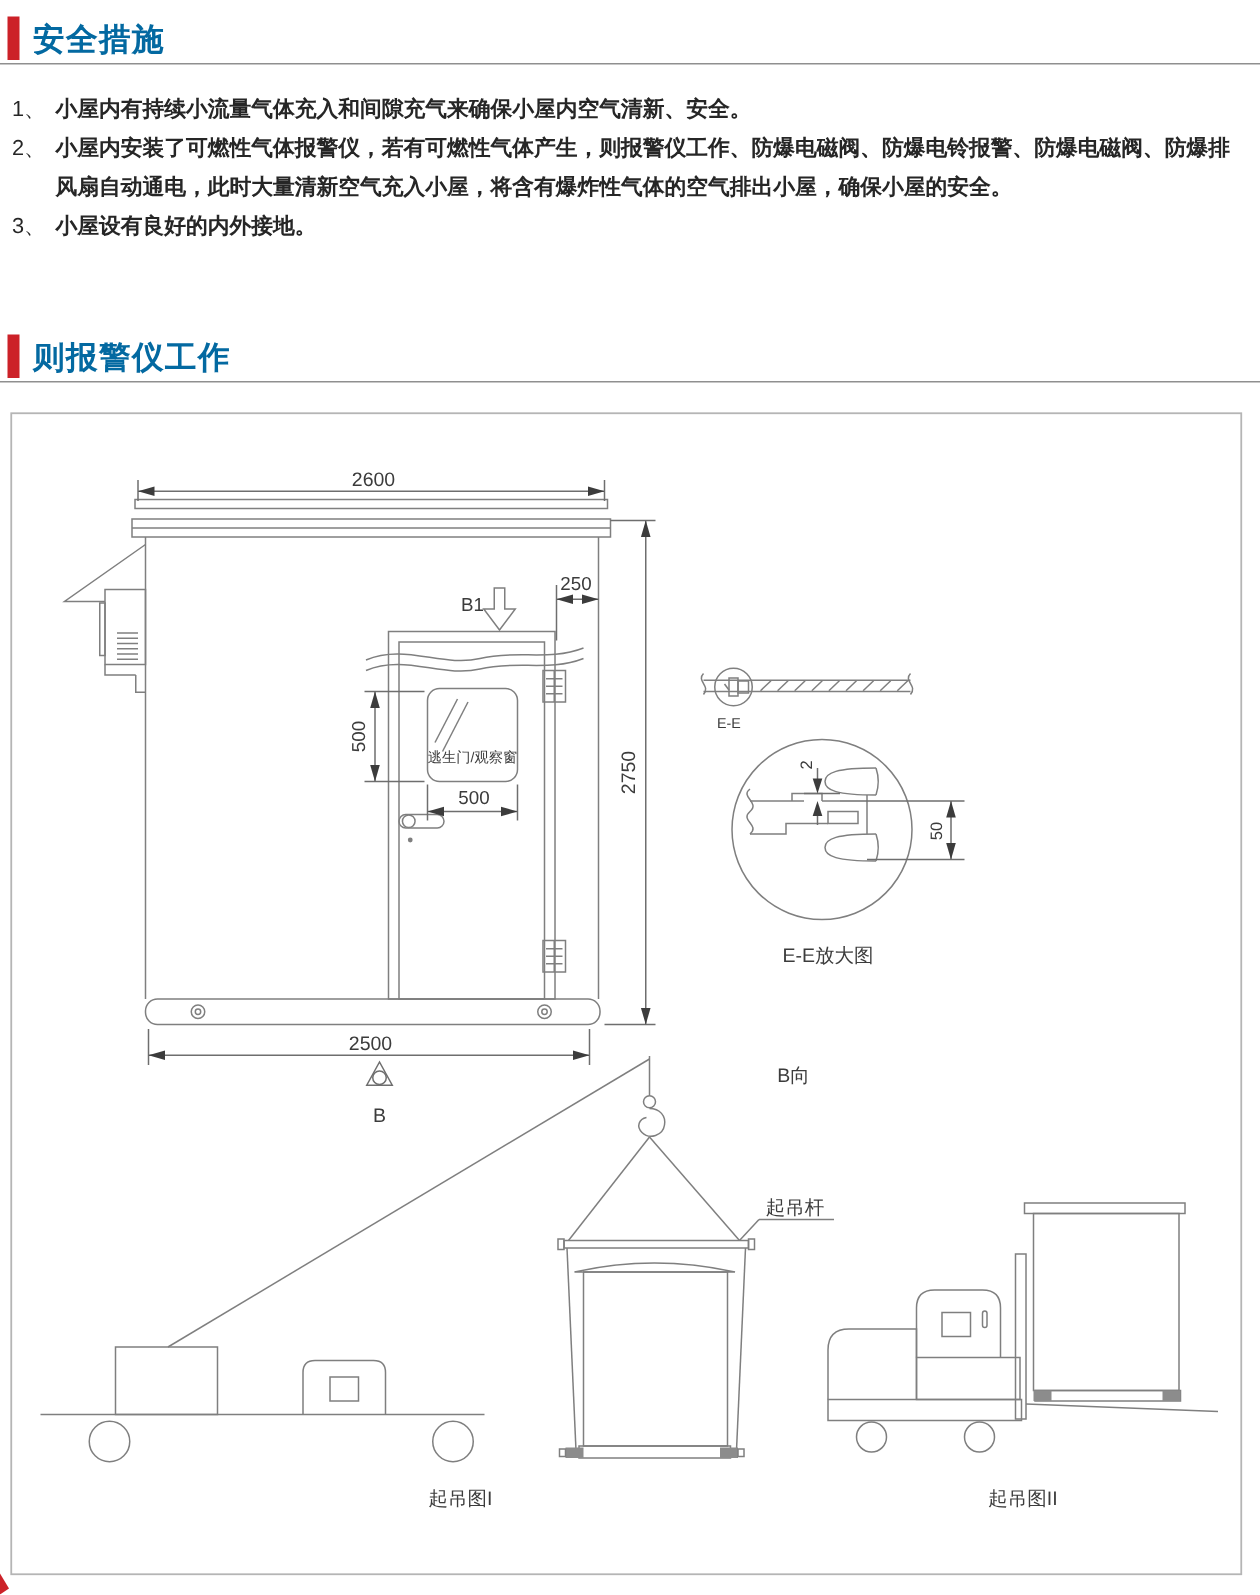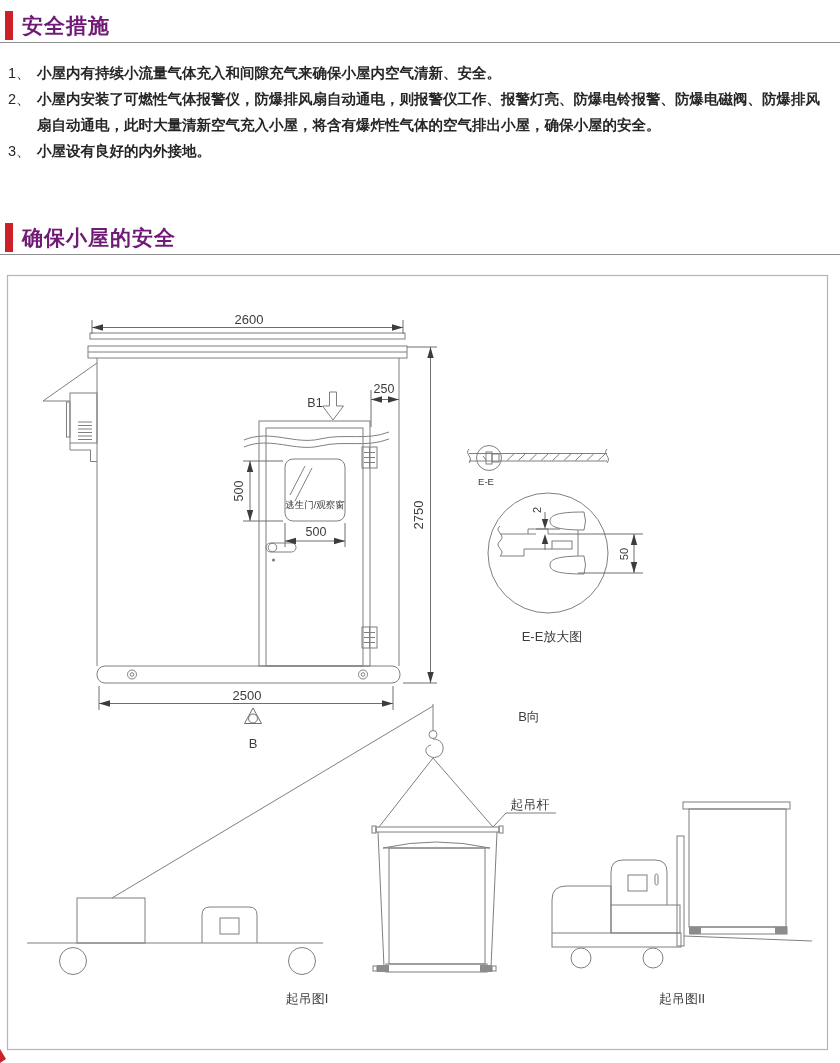--- a/index.html
+++ b/index.html
@@ -1,19 +1,19 @@
 <!DOCTYPE html>
 <html><head>
 <meta charset="utf-8">
 <style>
   html,body{margin:0;padding:0;background:#ffffff;}
   body{width:840px;height:1063px;position:relative;font-family:"Liberation Sans",sans-serif;overflow:hidden;}
   .sec-header{position:absolute;left:0;width:840px;height:34px;}
   .sec-header .bar{position:absolute;left:5px;top:1px;width:8px;height:29px;background:#cc2128;}
-  .sec-header .ttl{position:absolute;left:22px;top:2px;font-size:21px;font-weight:bold;color:#701a75;letter-spacing:1px;}
+  .sec-header .ttl{position:absolute;left:22px;top:2px;font-size:21px;font-weight:bold;color:#0369a1;letter-spacing:1px;}
   .rule{position:absolute;left:0;width:840px;height:0;border-top:1px solid #8f8f8f;}
   #hdr1{top:10px;} #rule1{top:42px;}
   #hdr2{top:222px;} #rule2{top:254px;}
   .paras{position:absolute;top:60px;left:8px;width:824px;font-size:14.5px;line-height:26px;color:#262626;}
   .paras .item{display:flex;margin:0;}
   .paras .prefix{flex:0 0 29px;white-space:nowrap;}
   .paras .ptext{flex:1 1 auto;max-width:803px;font-weight:bold;}
   svg{position:absolute;left:0;top:0;}
   svg text{font-family:"Liberation Sans",sans-serif;fill:#3c3c3c;}
   .dimtxt{font-size:12.5px;}
@@ -31,31 +31,31 @@
 </div>
 <div class="rule" id="rule1"></div>
 
 <div class="paras">
   <p class="item">
     <span class="prefix">1、</span>
     <span class="ptext">小屋内有持续小流量气体充入和间隙充气来确保小屋内空气清新、安全。</span>
   </p>
   <p class="item">
     <span class="prefix">2、</span>
-    <span class="ptext">小屋内安装了可燃性气体报警仪，防爆排风扇自动通电，则报警仪工作、报警灯亮、防爆电铃报警、防爆电磁阀、防爆排风扇自动通电，此时大量清新空气充入小屋，将含有爆炸性气体的空气排出小屋，确保小屋的安全。</span>
+    <span class="ptext">小屋内安装了可燃性气体报警仪，若有可燃性气体产生，则报警仪工作、防爆电磁阀、防爆电铃报警、防爆电磁阀、防爆排风扇自动通电，此时大量清新空气充入小屋，将含有爆炸性气体的空气排出小屋，确保小屋的安全。</span>
   </p>
   <p class="item">
     <span class="prefix">3、</span>
     <span class="ptext">小屋设有良好的内外接地。</span>
   </p>
 </div>
 
 <div class="sec-header" id="hdr2">
   <span class="bar"></span>
-  <span class="ttl">确保小屋的安全</span>
+  <span class="ttl">则报警仪工作</span>
 </div>
 <div class="rule" id="rule2"></div>
 
 <svg width="840" height="1063" viewBox="0 0 840 1063">
 
   <rect x="7.5" y="275.5" width="820" height="774" fill="none" stroke="#b5b5b5" stroke-width="1.2"></rect>
 
   <g stroke="#7f7f7f" fill="none" stroke-width="1">
 
     <g>

